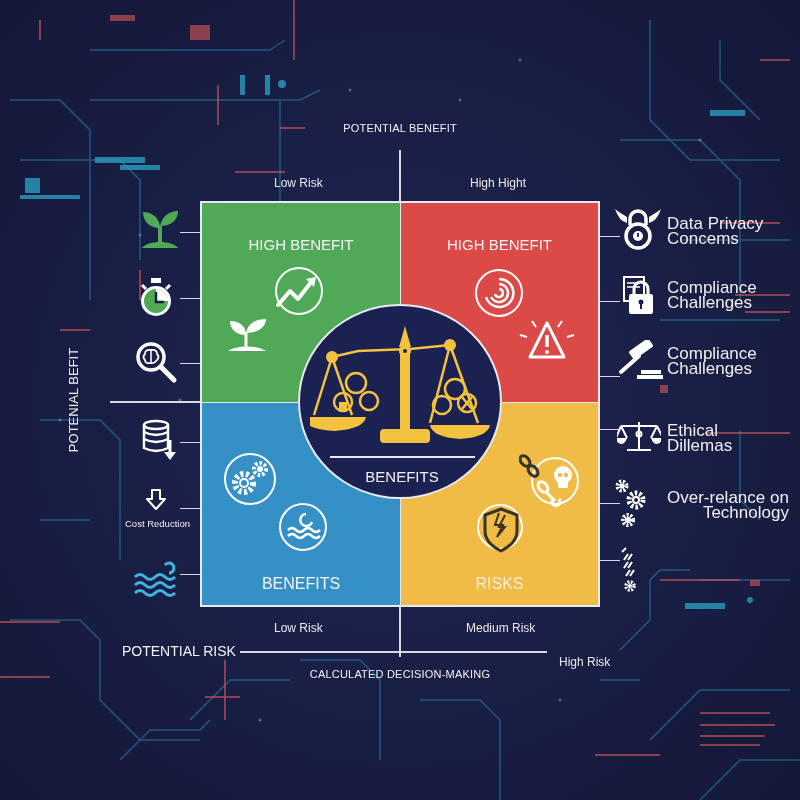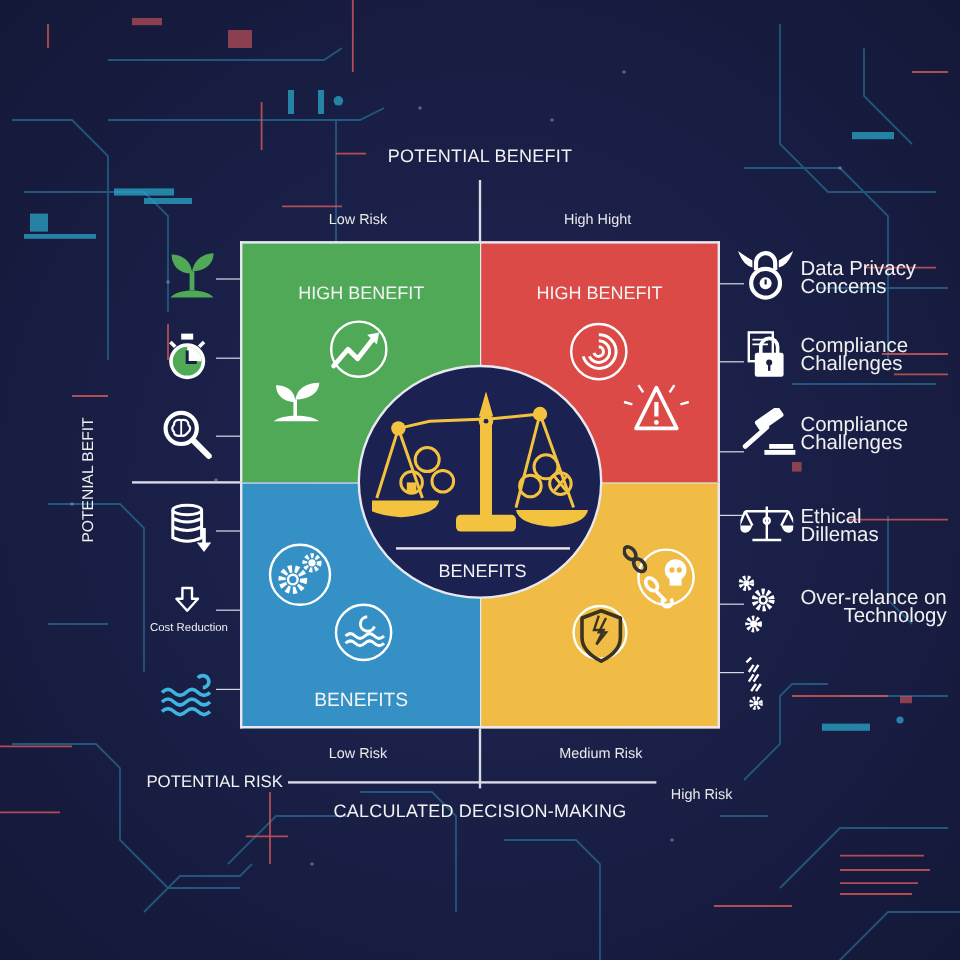--- a/index.html
+++ b/index.html
@@ -1,20 +1,20 @@
 <!DOCTYPE html>
 <html><head>
 <meta charset="utf-8">
 <style>
   html,body{margin:0;padding:0;}
   body{width:800px;height:800px;overflow:hidden;background:#1a1f45;font-family:"Liberation Sans",sans-serif;color:#fff;position:relative;}
   .bg{position:absolute;left:0;top:0;width:800px;height:800px;}
   .abs{position:absolute;}
   .txt{white-space:nowrap;}
-  .axis-title{font-size:15px;font-weight:normal;letter-spacing:0.2px;color:#f2f2f2;}
+  .axis-title{font-size:11px;font-weight:normal;letter-spacing:0.2px;color:#f2f2f2;}
   .small{font-size:12px;color:#eaeaea;}
   .quad{position:absolute;box-sizing:border-box;}
   .qtitle{position:absolute;width:100%;text-align:center;font-size:15px;line-height:18px;color:#f4f4f4;}
   .qlabel{position:absolute;width:100%;text-align:center;font-size:16px;color:#f4f4f4;}
   .line{position:absolute;background:#d9d9e6;}
   .side-label{font-size:17px;line-height:15px;color:#f0f0f0;}
   .icon{position:absolute;}
 </style>
 </head>
 <body>
@@ -178,20 +178,21 @@
     <ellipse cx="6" cy="10" rx="4" ry="6" fill="none" stroke="#333" stroke-width="3" transform="rotate(-40 6 10)"></ellipse>
     <ellipse cx="14" cy="20" rx="4" ry="6" fill="none" stroke="#333" stroke-width="3" transform="rotate(-40 14 20)"></ellipse>
     <ellipse cx="24" cy="36" rx="4" ry="6" fill="none" stroke="#fff" stroke-width="3" transform="rotate(-40 24 36)"></ellipse>
     <path d="M28 42 L36 50 M34 48 a4 4 0 1 0 6 0" fill="none" stroke="#fff" stroke-width="3"></path>
   </svg>
   <svg class="icon" style="left:74px;top:98px;" width="52" height="54" viewBox="0 0 52 54">
     <circle cx="25" cy="26" r="22" fill="none" stroke="#fff" stroke-width="2"></circle>
     <path d="M10 14 L26 8 L42 14 V30 C42 40 34 46 26 50 C18 46 10 40 10 30 Z" fill="none" stroke="#3a3320" stroke-width="3" stroke-linejoin="round"></path>
     <path d="M24 12 L20 24 L28 24 L22 36 L30 26 L24 26 L30 14" fill="none" stroke="#3a3320" stroke-width="2"></path>
   </svg>
+  <div class="qlabel" style="top:172px;color:#f3eedd;">RISKS</div>
 </div>
 
 <div class="abs" style="left:298px;top:304px;width:204px;height:195px;border-radius:50%;background:#1b2150;border:2px solid #e8e8f0;box-sizing:border-box;overflow:hidden;">
   <svg class="icon" style="left:10px;top:15px;" width="180" height="140" viewBox="0 0 180 140">
     <g fill="none" stroke="#f3c23f" stroke-width="2.5">
       <path d="M22 36 L48 30 L100 28 L140 24"></path>
       <line x1="22" y1="36" x2="4" y2="94"></line>
       <line x1="22" y1="36" x2="42" y2="94"></line>
       <line x1="140" y1="24" x2="120" y2="102"></line>
       <line x1="140" y1="24" x2="168" y2="102"></line>

